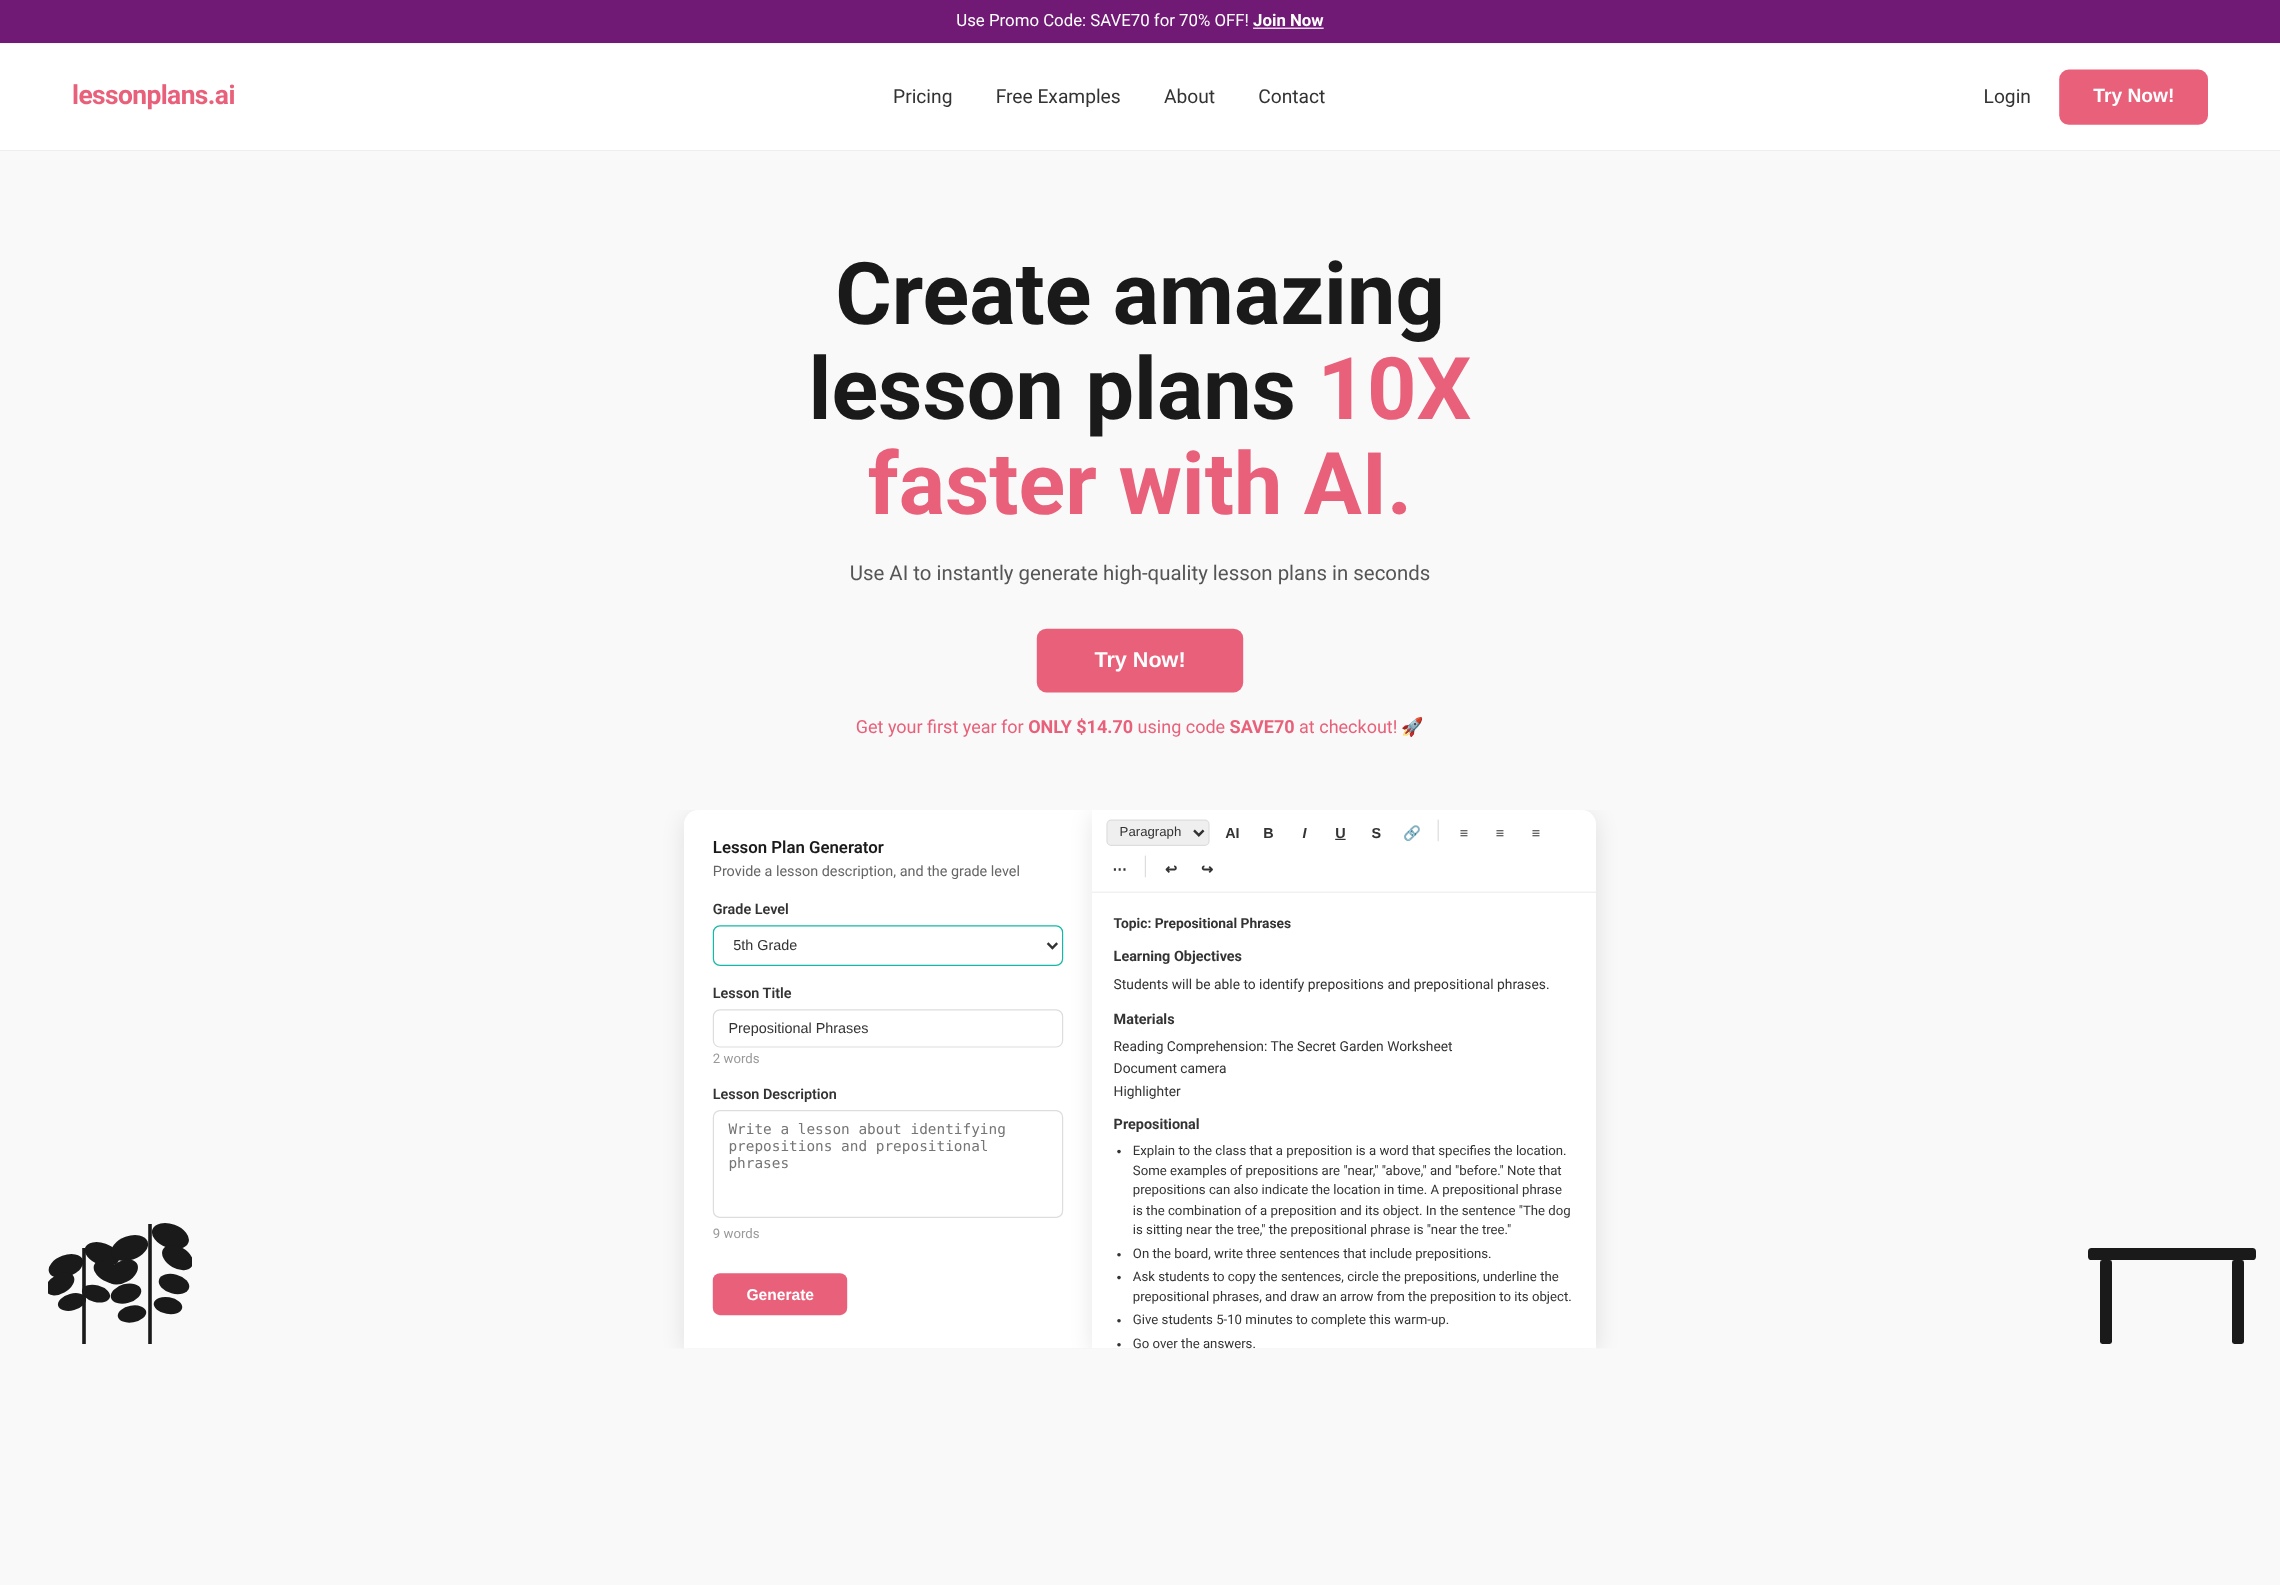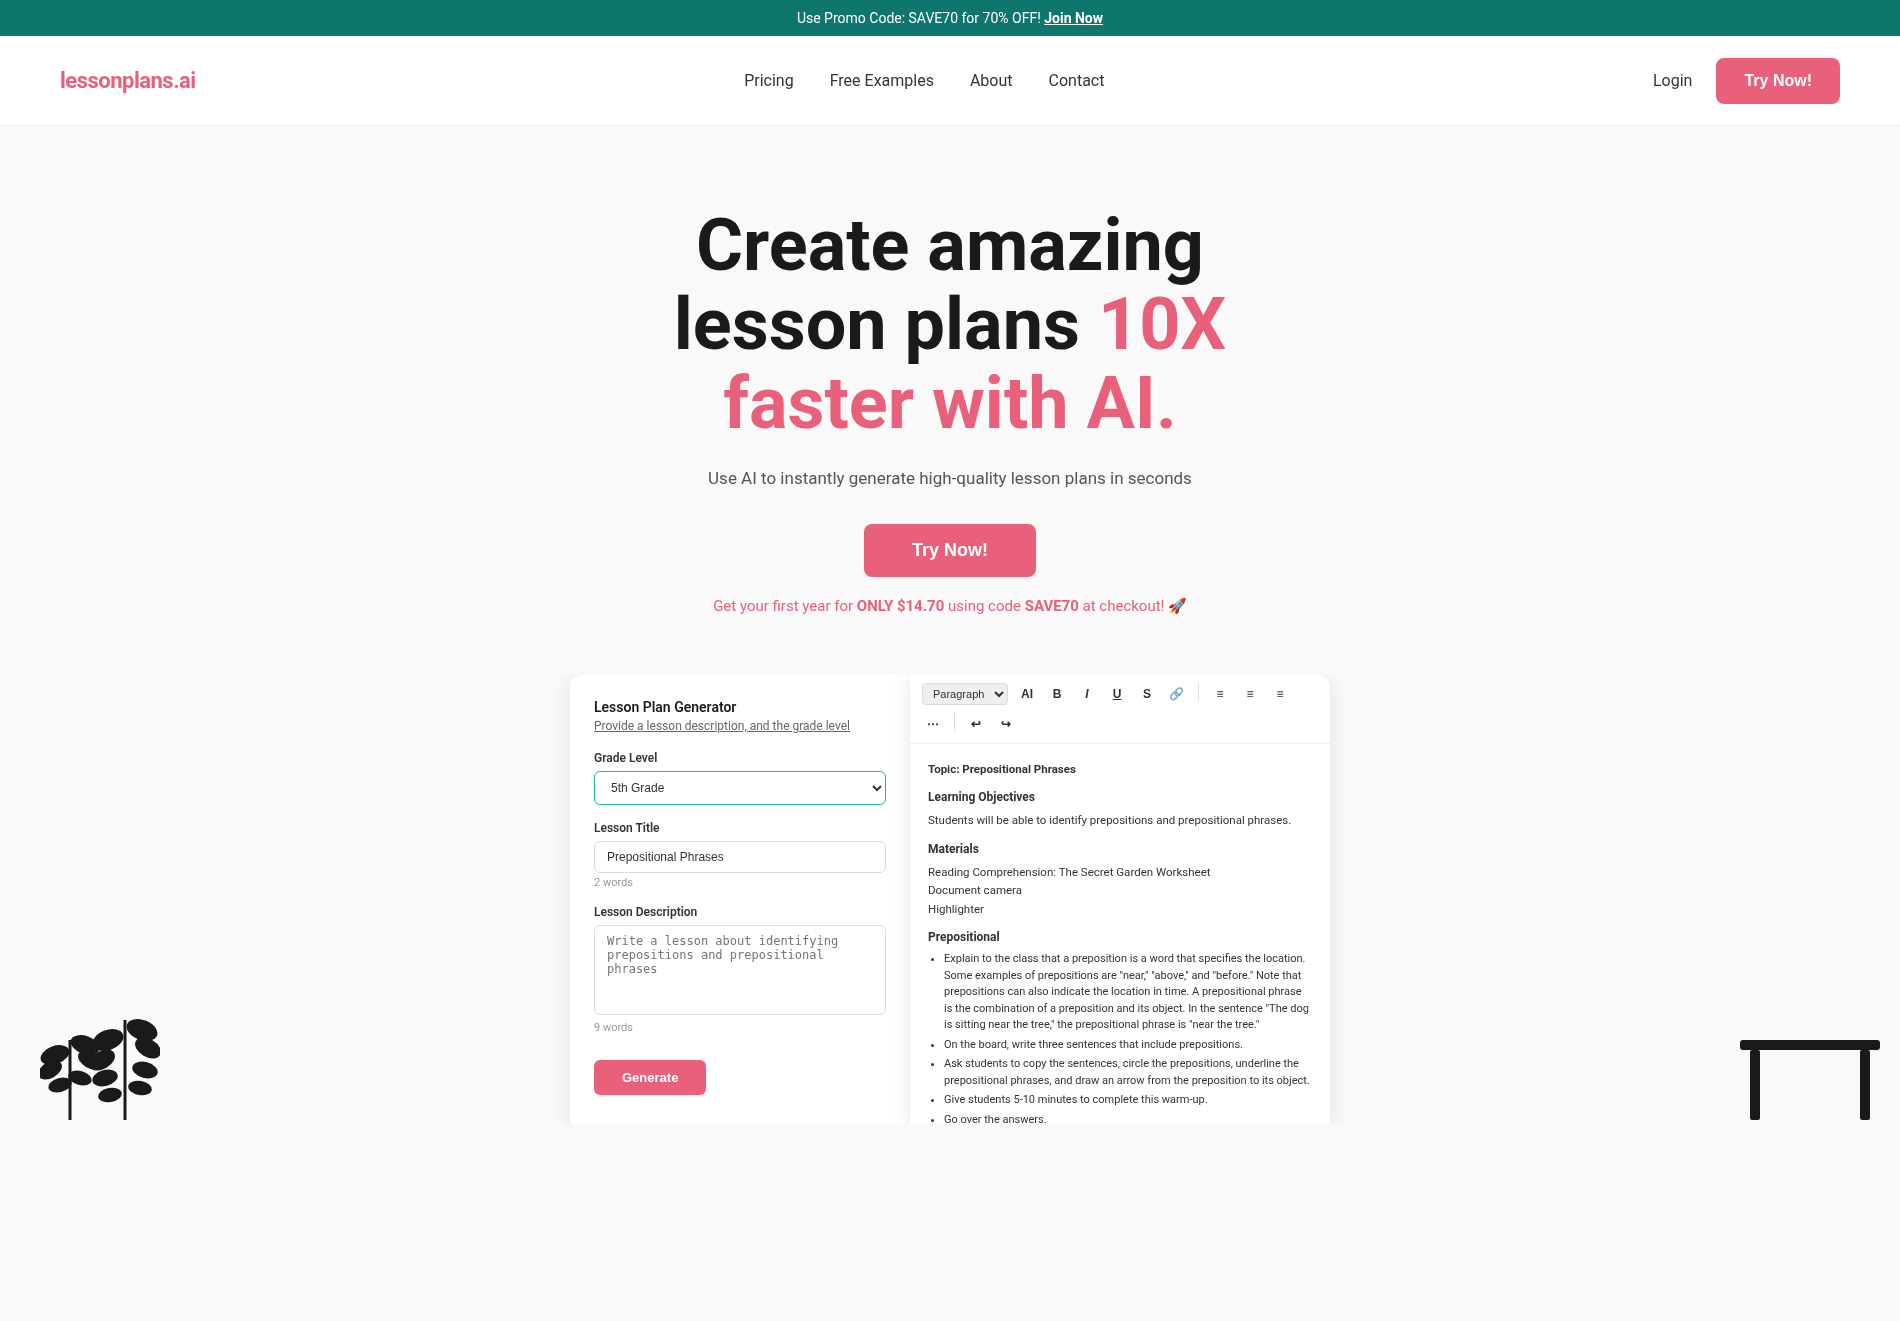--- a/index.html
+++ b/index.html
@@ -1,20 +1,20 @@
 <!DOCTYPE html>
 <html><head>
   <meta charset="utf-8">
   <style>
     * { margin: 0; padding: 0; box-sizing: border-box; }
     body { font-family: -apple-system, BlinkMacSystemFont, 'Segoe UI', Roboto, sans-serif; background: #f9f9f9; color: #1a1a1a; }
 
     
     .promo-banner {
-      background: #0f766e;
+      background: #701a75;
       color: white;
       text-align: center;
       padding: 10px 20px;
       font-size: 14px;
     }
     .promo-banner a { color: white; font-weight: bold; text-decoration: underline; }
 
     
     .header {
       background: white;
@@ -110,21 +110,20 @@
     .generator-panel h3 {
       font-size: 14px;
       font-weight: 600;
       margin-bottom: 4px;
       color: #1a1a1a;
     }
     .generator-panel .subtitle {
       font-size: 12px;
       color: #666;
       margin-bottom: 18px;
-      text-decoration: underline;
     }
     .form-group { margin-bottom: 16px; }
     .form-label {
       font-size: 12px;
       font-weight: 600;
       color: #333;
       margin-bottom: 6px;
       display: block;
     }
     .form-select {

